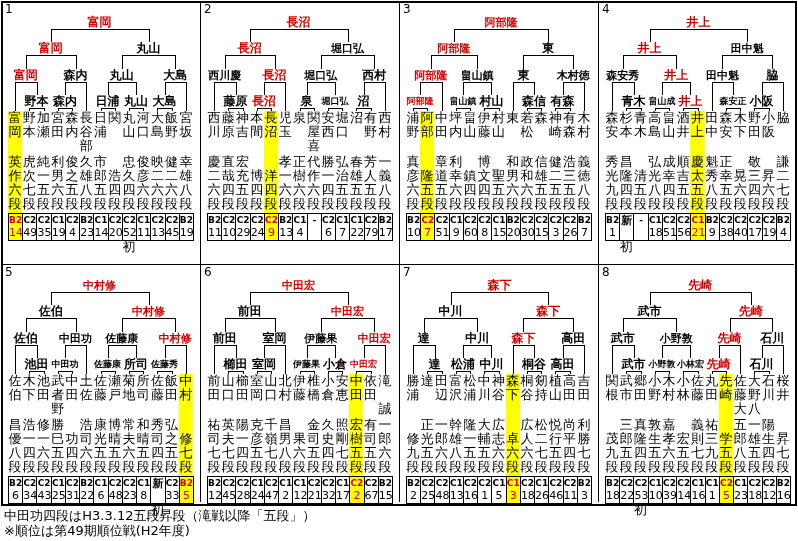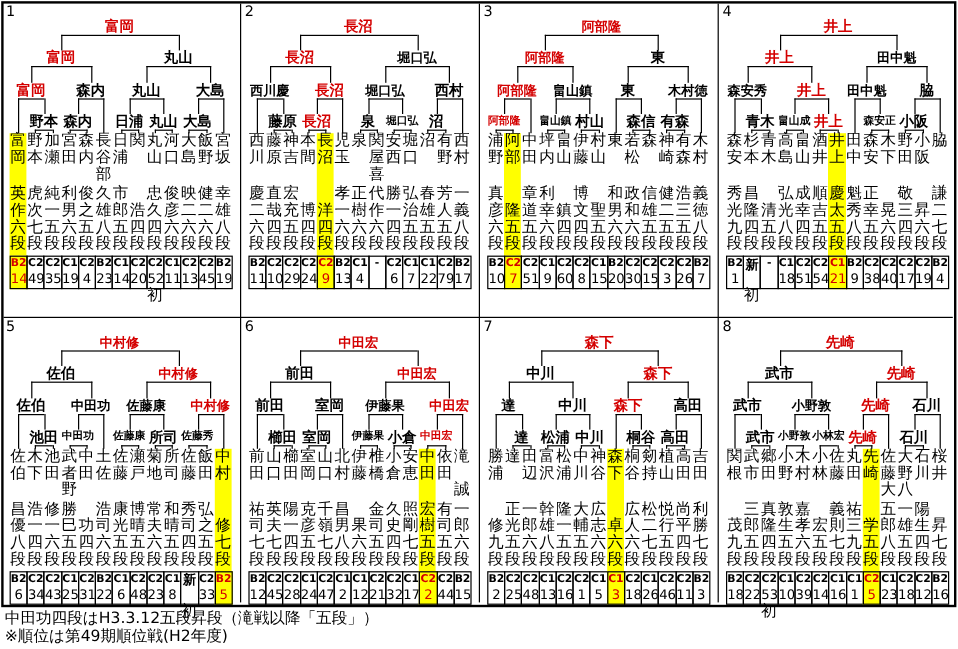--- a/index.html
+++ b/index.html
@@ -658,21 +658,21 @@
         <div style="flex: 1 1 0%; box-sizing: border-box; border: 1px solid rgb(0, 0, 0); margin-left: -1px; text-align: center; overflow: hidden;">
           <div style="font-size: 9px; line-height: 13px; font-weight: bold;">C1</div>
           <div style="font-size: 11px; line-height: 12px;">18</div>
         </div>
         <div style="flex: 1 1 0%; box-sizing: border-box; border: 1px solid rgb(0, 0, 0); margin-left: -1px; text-align: center; overflow: hidden;">
           <div style="font-size: 9px; line-height: 13px; font-weight: bold;">C2</div>
           <div style="font-size: 11px; line-height: 12px;">51</div>
         </div>
         <div style="flex: 1 1 0%; box-sizing: border-box; border: 1px solid rgb(0, 0, 0); margin-left: -1px; text-align: center; overflow: hidden;">
           <div style="font-size: 9px; line-height: 13px; font-weight: bold;">C2</div>
-          <div style="font-size: 11px; line-height: 12px;">54</div>
+          <div style="font-size: 11px; line-height: 12px;">56</div>
         </div>
         <div style="flex: 1 1 0%; box-sizing: border-box; border: 1px solid rgb(0, 0, 0); margin-left: -1px; text-align: center; overflow: hidden; background: rgb(255, 255, 0); color: rgb(212, 0, 0);">
           <div style="font-size: 9px; line-height: 13px; font-weight: bold;">C1</div>
           <div style="font-size: 11px; line-height: 12px;">21</div>
         </div>
         <div style="flex: 1 1 0%; box-sizing: border-box; border: 1px solid rgb(0, 0, 0); margin-left: -1px; text-align: center; overflow: hidden;">
           <div style="font-size: 9px; line-height: 13px; font-weight: bold;">B2</div>
           <div style="font-size: 11px; line-height: 12px;">9</div>
         </div>
         <div style="flex: 1 1 0%; box-sizing: border-box; border: 1px solid rgb(0, 0, 0); margin-left: -1px; text-align: center; overflow: hidden;">
@@ -1049,21 +1049,21 @@
         <div style="flex: 1 1 0%; box-sizing: border-box; border: 1px solid rgb(0, 0, 0); margin-left: -1px; text-align: center; overflow: hidden;">
           <div style="font-size: 9px; line-height: 13px; font-weight: bold;">C1</div>
           <div style="font-size: 11px; line-height: 12px;">17</div>
         </div>
         <div style="flex: 1 1 0%; box-sizing: border-box; border: 1px solid rgb(0, 0, 0); margin-left: -1px; text-align: center; overflow: hidden; background: rgb(255, 255, 0); color: rgb(212, 0, 0);">
           <div style="font-size: 9px; line-height: 13px; font-weight: bold;">C2</div>
           <div style="font-size: 11px; line-height: 12px;">2</div>
         </div>
         <div style="flex: 1 1 0%; box-sizing: border-box; border: 1px solid rgb(0, 0, 0); margin-left: -1px; text-align: center; overflow: hidden;">
           <div style="font-size: 9px; line-height: 13px; font-weight: bold;">C2</div>
-          <div style="font-size: 11px; line-height: 12px;">44</div>
+          <div style="font-size: 11px; line-height: 12px;">67</div>
         </div>
         <div style="flex: 1 1 0%; box-sizing: border-box; border: 1px solid rgb(0, 0, 0); margin-left: -1px; text-align: center; overflow: hidden;">
           <div style="font-size: 9px; line-height: 13px; font-weight: bold;">B2</div>
           <div style="font-size: 11px; line-height: 12px;">15</div>
         </div>
       </div>
       <div style="position: absolute; left: 26.3px; top: 105px; width: 15.2px; height: 1px; background: rgb(0, 0, 0);"></div>
       <div style="position: absolute; left: 26.3px; top: 105px; width: 1px; height: 3px; background: rgb(0, 0, 0);"></div>
       <div style="position: absolute; left: 40.6px; top: 105px; width: 1px; height: 3px; background: rgb(0, 0, 0);"></div>
       <div style="position: absolute; left: 33.5px; top: 92px; transform: translateX(-50%); white-space: nowrap; font-weight: bold; line-height: 13px; font-size: 12px; color: rgb(0, 0, 0);">櫛田</div>

